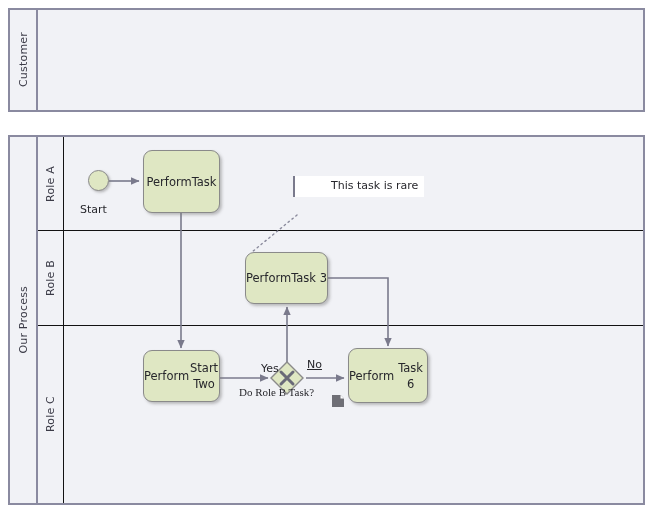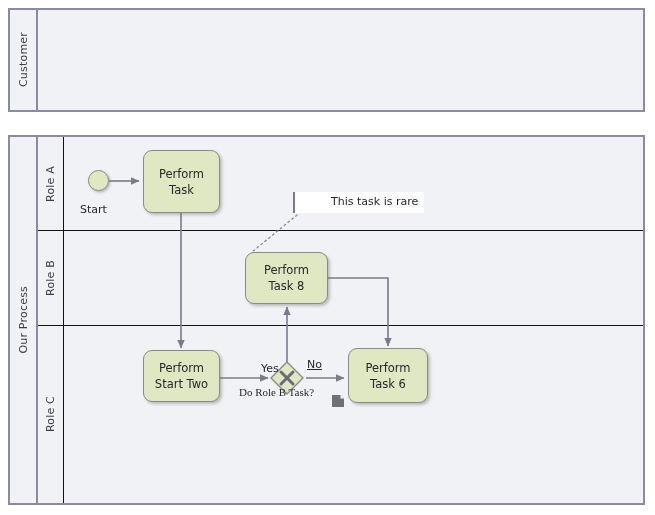--- a/index.html
+++ b/index.html
@@ -68,21 +68,20 @@
     left: 26px; right: 0; top: 0; bottom: 0;
   }
   .task {
     position: absolute;
     box-sizing: border-box;
     background: #dfe7c3;
     border: 1.4px solid #8a8a8a;
     border-radius: 9px;
     box-shadow: 2px 2px 3px rgba(120,120,120,0.45);
     display: flex;
-    flex-direction: column;
     align-items: center;
     justify-content: center;
     font-size: 11.5px;
     color: #27272c;
     line-height: 16px;
     text-align: center;
   }
   .event-start {
     position: absolute;
     box-sizing: border-box;
@@ -188,21 +187,21 @@
   <div class="event-start" style="left:88px; top:170px;"></div>
   <div class="label" style="left:80px; top:203px;">Start</div>
 
   <div class="task" style="left:143px; top:150px; width:77px; height:63px;">
     <span>Perform</span>
     <span>Task</span>
   </div>
 
   <div class="task" style="left:245px; top:252px; width:83px; height:52px;">
     <span>Perform</span>
-    <span>Task 8</span>
+    <span>Task 3</span>
   </div>
 
   <div class="task" style="left:143px; top:350px; width:77px; height:52px;">
     <span>Perform</span>
     <span>Start Two</span>
   </div>
 
   <div class="task" style="left:348px; top:348px; width:80px; height:55px;">
     <span>Perform</span>
     <span>Task 6</span>
@@ -214,17 +213,17 @@
 
   <div class="label" style="left:239px; top:386px;font-family:Liberation Serif, serif;">Do Role B Task?</div>
 
   <div class="doc-icon" style="left:331px; top:394px;">
     <svg width="15" height="15" viewBox="0 0 15 15">
       <path d="M1,1 L9.5,1 L13,4.5 L13,13 L1,13 z" fill="#6f6f76"></path>
       <path d="M9.5,1 L9.5,4.5 L13,4.5 z" fill="#ffffff"></path>
     </svg>
   </div>
 
-  <div class="annotation" style="left:293px; top:192px;padding-left:36px;">
+  <div class="annotation" style="left:293px; top:176px;padding-left:36px;">
     <span>This task is rare</span>
   </div>
 
 </div>
 
 </body></html>

